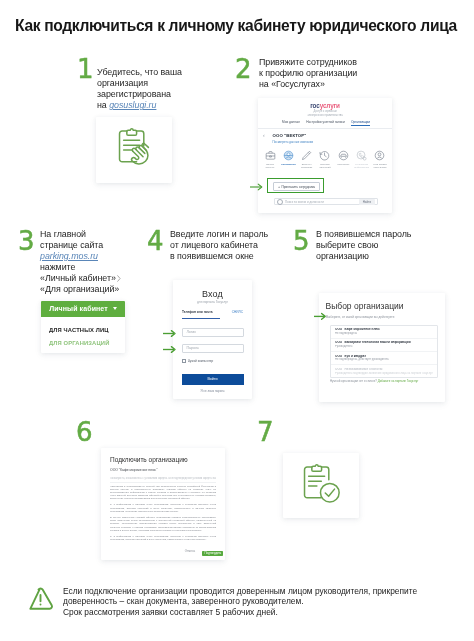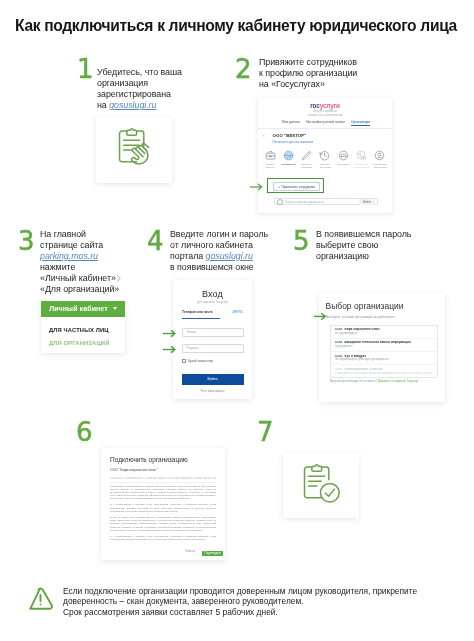--- a/index.html
+++ b/index.html
@@ -243,22 +243,21 @@
       <span>Личный кабинет</span>
       <span class="lk-caret"></span>
     </div>
     <div class="lk-item">ДЛЯ ЧАСТНЫХ ЛИЦ</div>
     <div class="lk-item green">ДЛЯ ОРГАНИЗАЦИЙ</div>
   </div>
 
   <div class="num" style="left:147px;top:228px;">4</div>
   <div class="steptext" style="left:170px;top:229px;width:130px;">
     <div>Введите логин и пароль</div>
-    <div>от личного кабинета</div>
-    <div><span>портала </span><a class="lnk">gosuslugi.ru</a></div>
+    <div>от лицевого кабинета</div>
     <div>в появившемся окне</div>
   </div>
 
   <div class="card" style="left:173px;top:280px;width:79px;height:119px;overflow:hidden;">
     <div class="lg-title">Вход</div>
     <div class="lg-sub">для портала Госуслуг</div>
     <div class="lg-tabs">
       <span class="act">Телефон или почта</span>
       <span>СНИЛС</span>
     </div>

